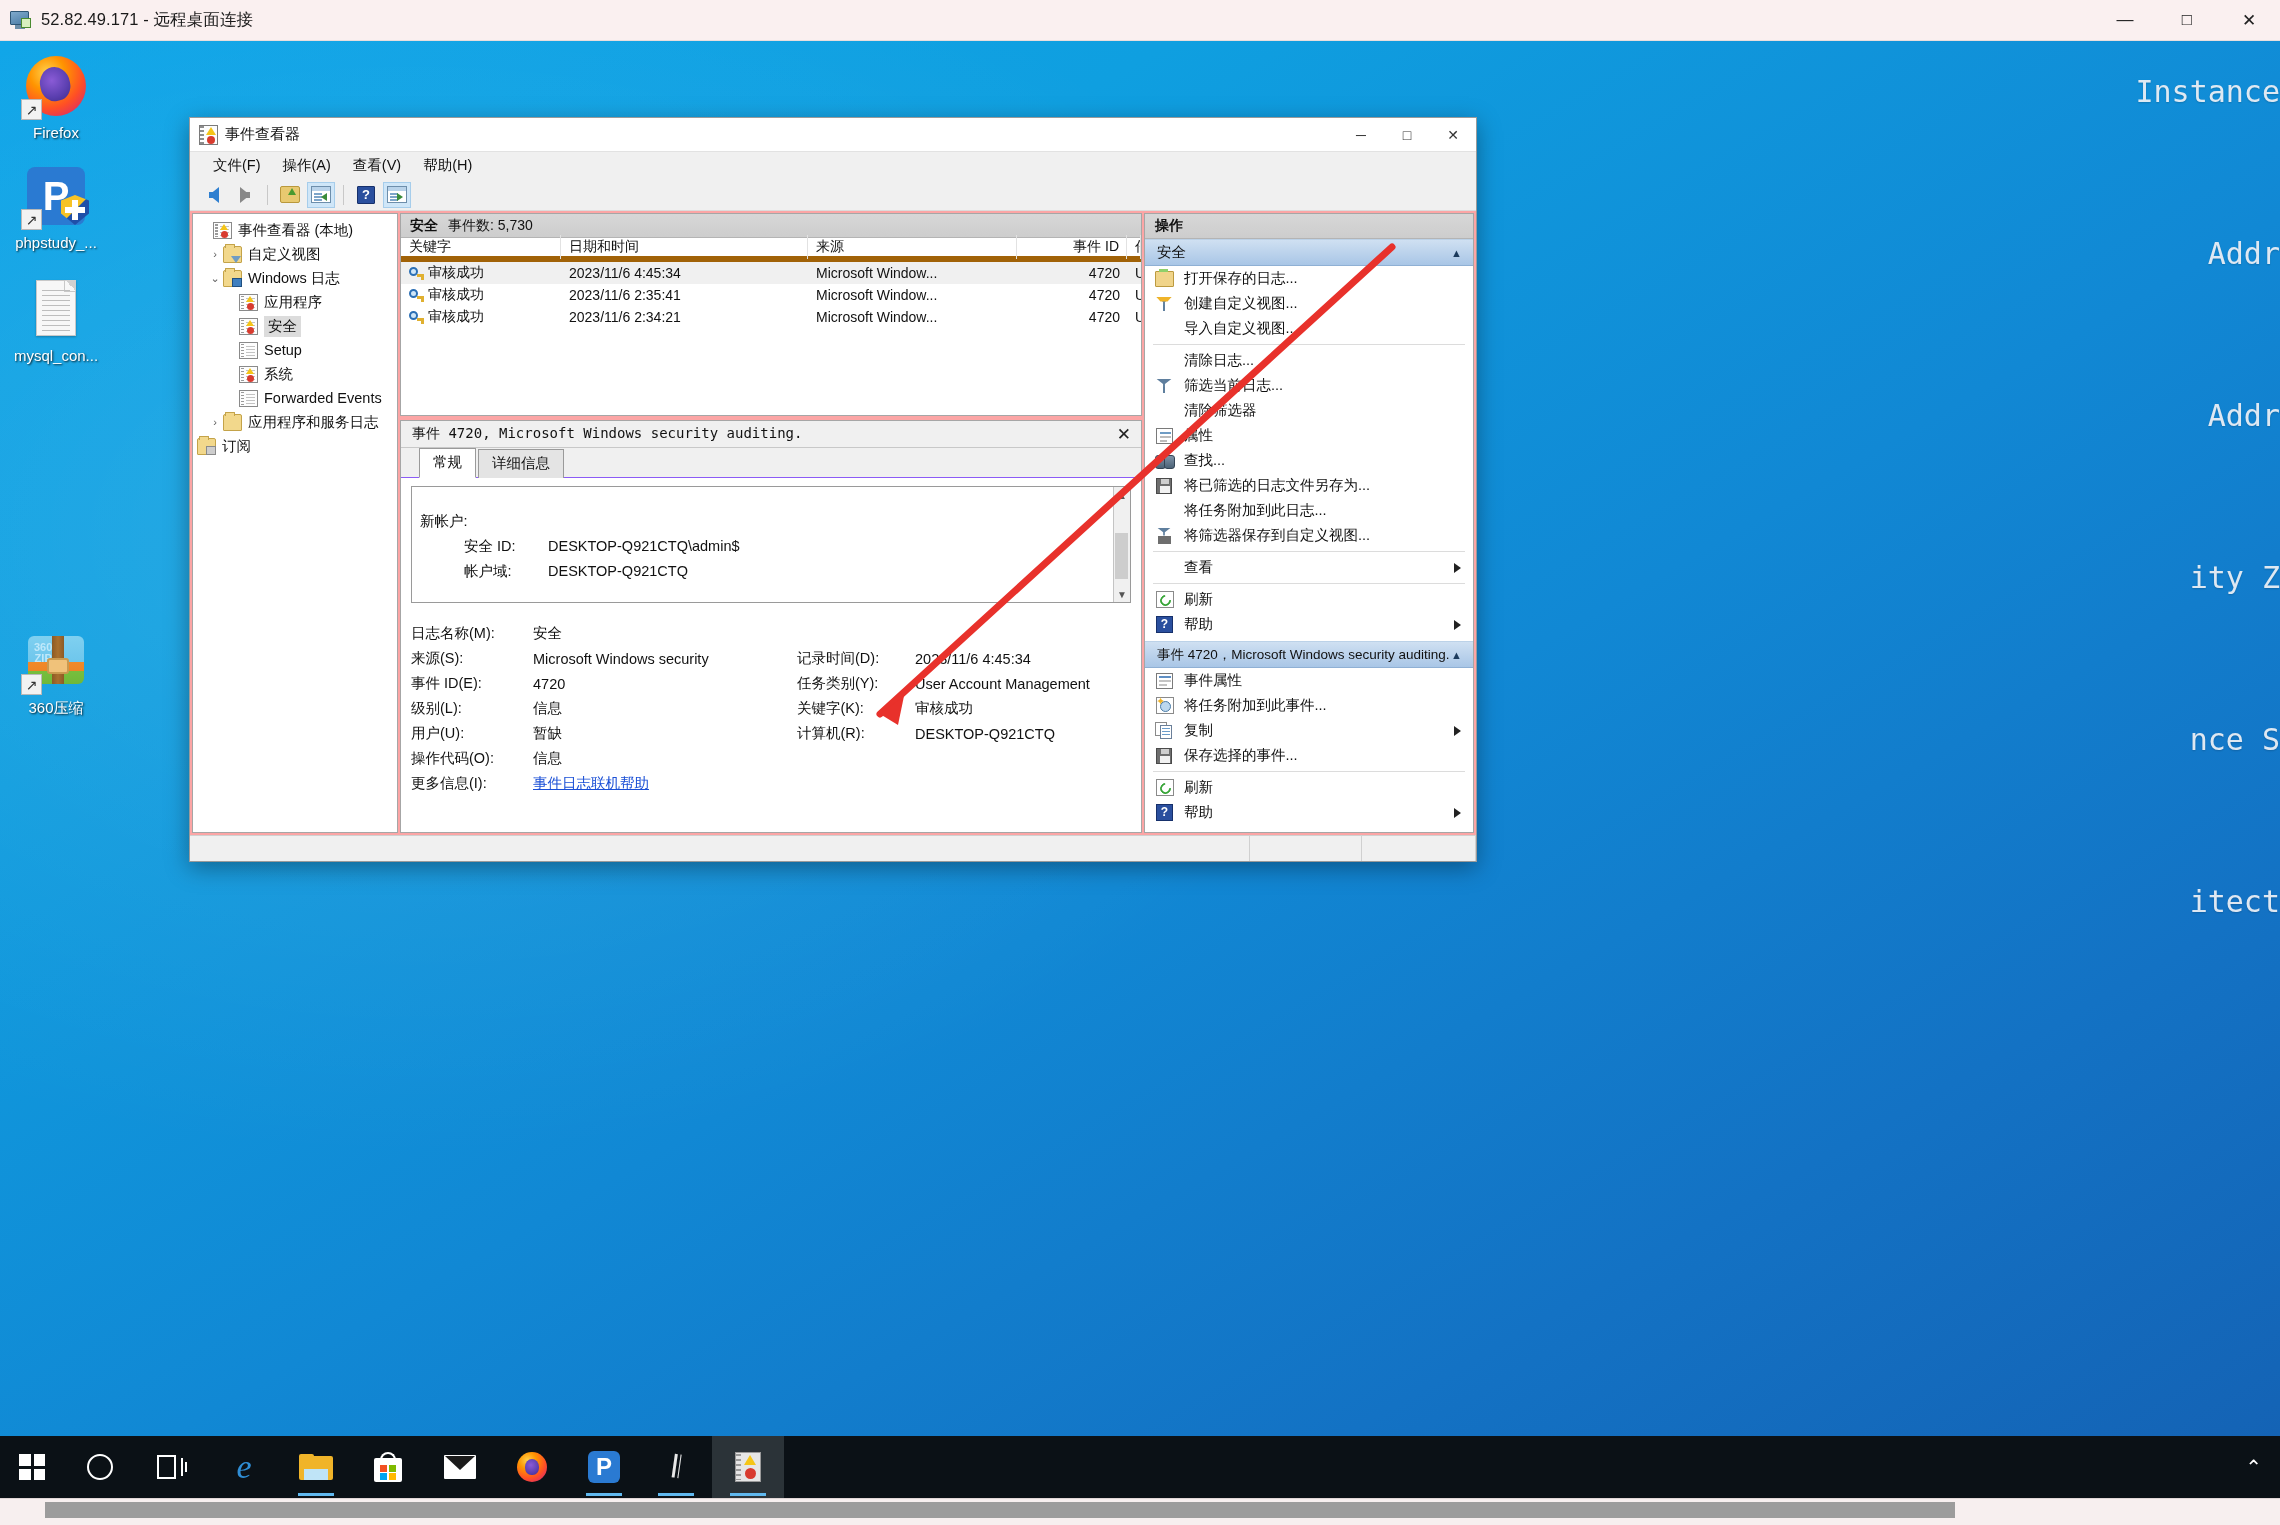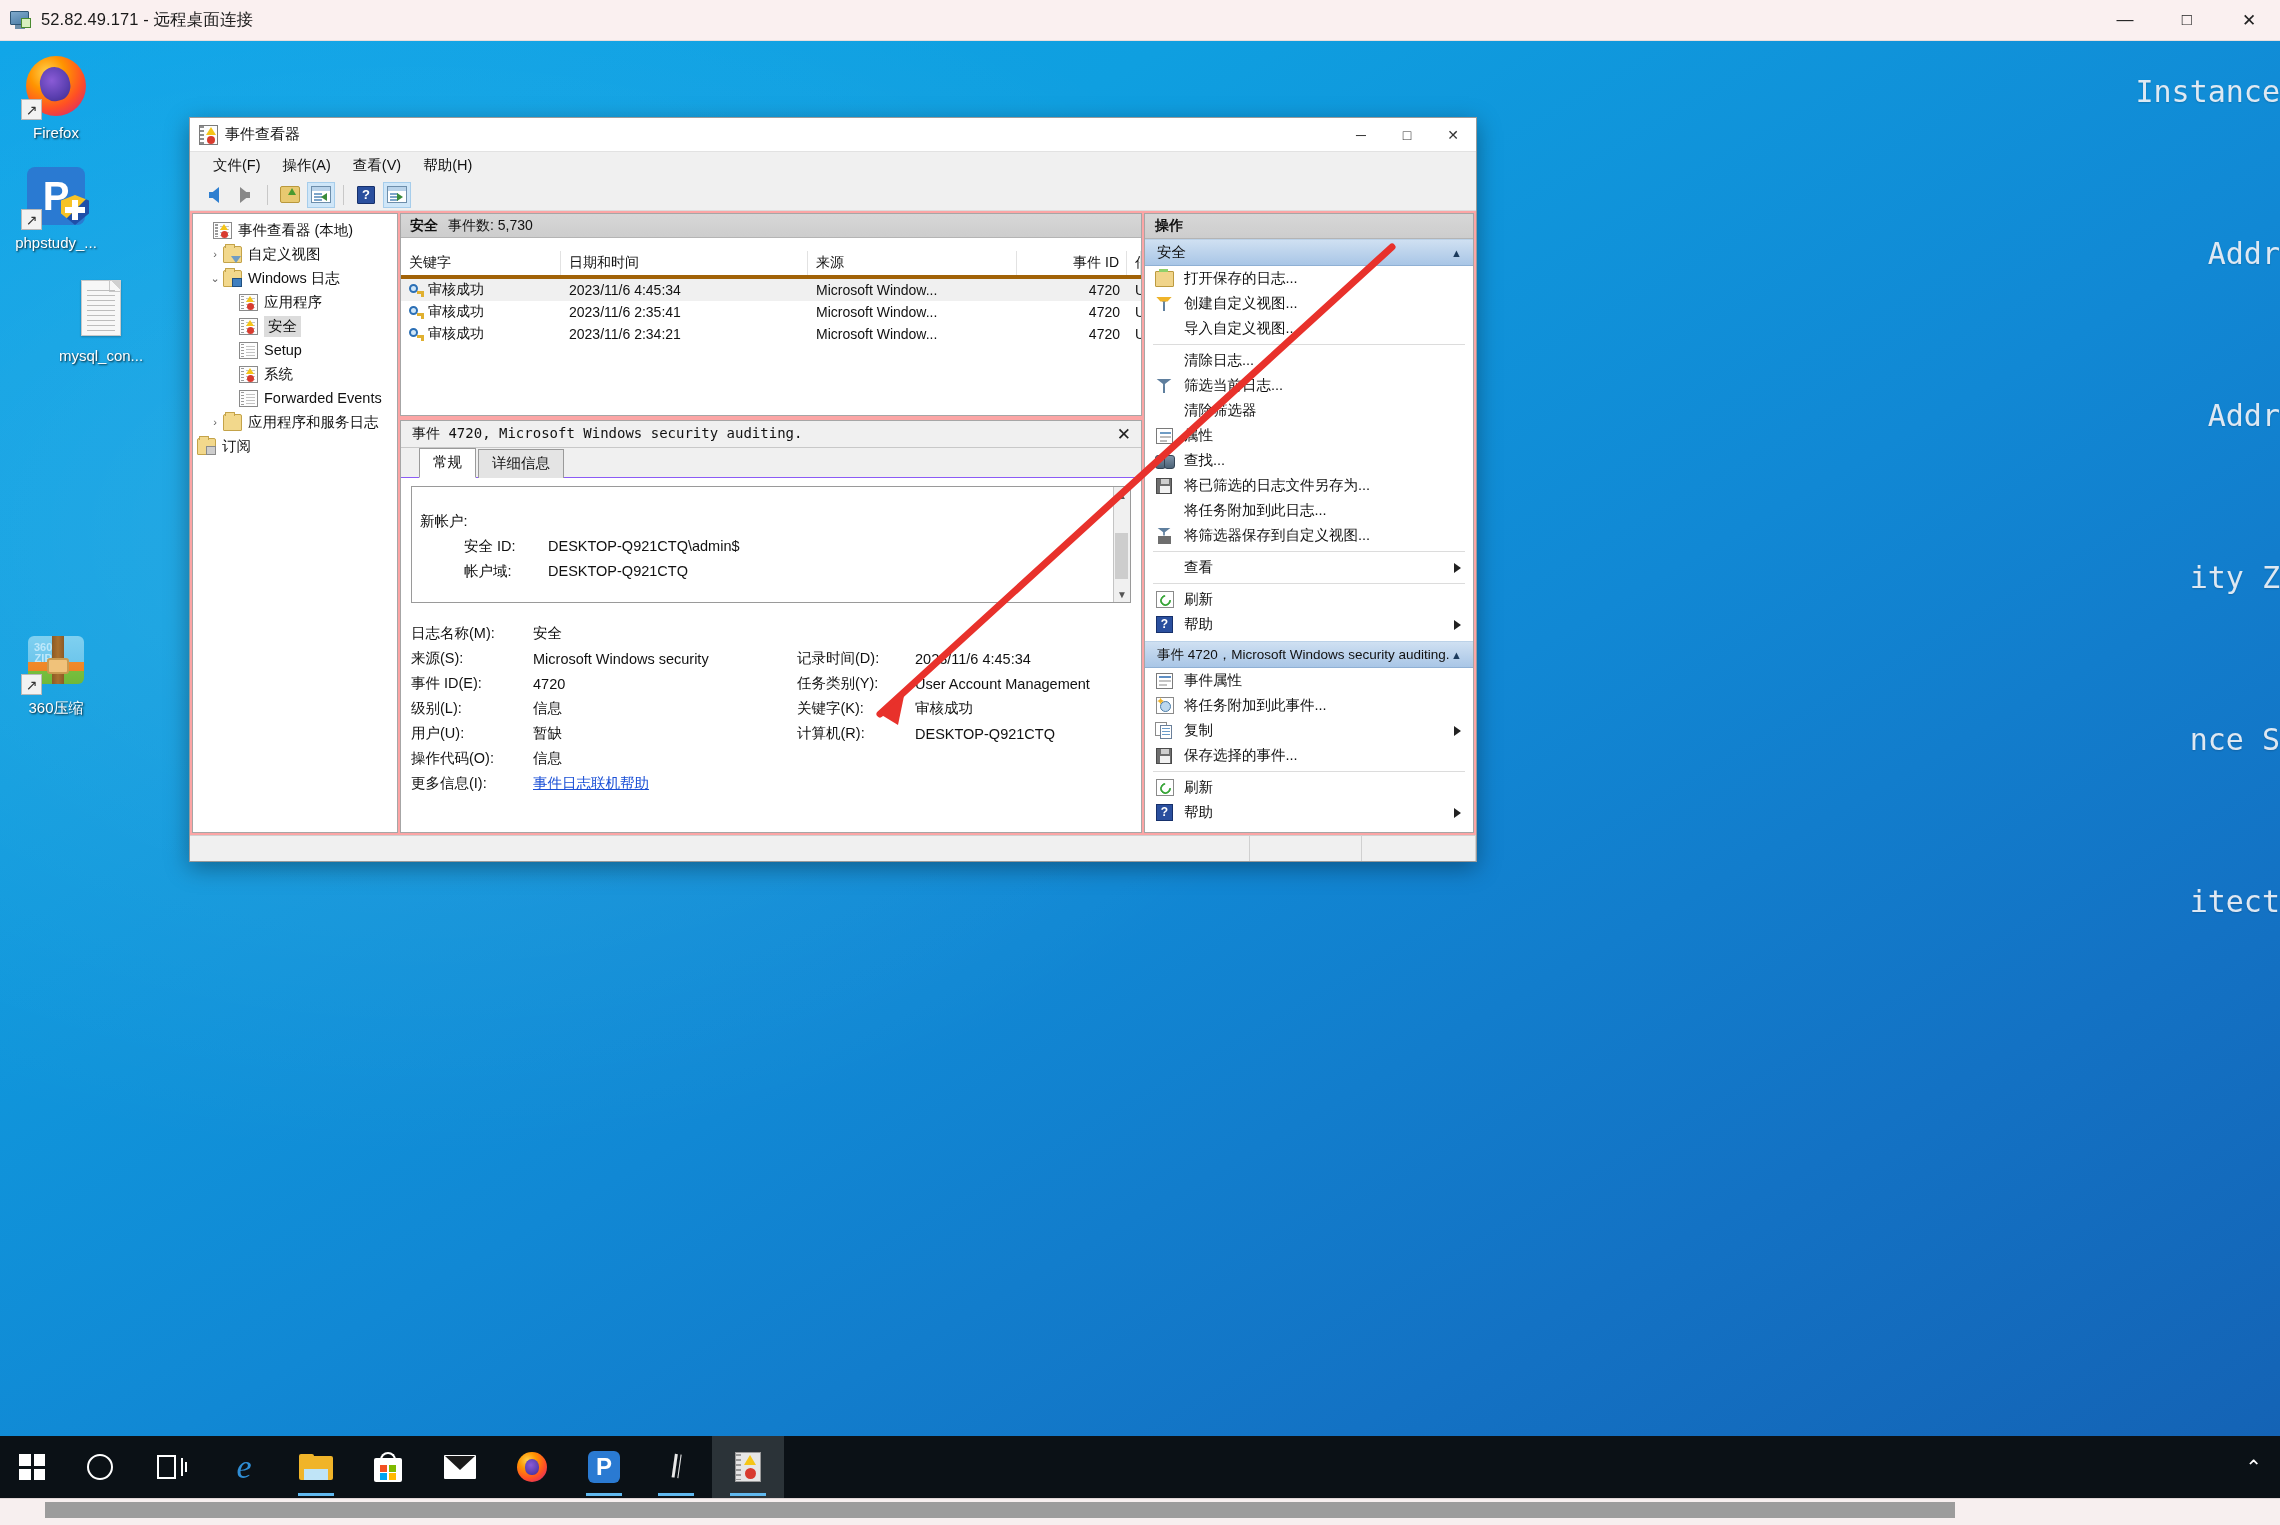--- a/index.html
+++ b/index.html
@@ -299,22 +299,22 @@
   }
   .funnel-icon .fbody {
     position:absolute; left:0;top:0;width:15px;height:9px;
     clip-path: polygon(0 0, 100% 0, 55% 55%, 55% 100%, 45% 100%, 45% 55%);
     background:#5a5a5a;
   }
   .funnel-icon .fstem { position:absolute; left:6px; top:8px; width:2px; height:6px; background:#5a5a5a; }
   #filter-text { font-size:13.5px; font-family:"DejaVu Sans Mono","Liberation Mono",monospace; color:#111; }
 
   #grid-head {
-    height:41px; background:#fff; border-bottom:4px solid #a16207;
-    display:flex; align-items:flex-end; flex:none; font-size:14px;
+    height:24px; background:#fff; border-bottom:6px solid #a16207;
+    display:flex; align-items:center; flex:none; font-size:14px;
   }
   .gh { padding-left:8px; border-right:1px solid #e2e2e2; height:24px; display:flex; align-items:center; overflow:hidden; white-space:nowrap; }
   .gh.num { justify-content:flex-end; padding-right:7px; }
   .grow {
     height:22px; display:flex; align-items:center; font-size:14px; white-space:nowrap;
   }
   .grow.sel { background:#f0f0f0; }
   .gc { padding-left:8px; height:22px; display:flex; align-items:center; overflow:hidden; }
   .gc.num { justify-content:flex-end; padding-right:7px; }
   .key-icon {
@@ -542,21 +542,21 @@
 
     <div class="desk-icon" style="left:0px; top:122px;">
       <div class="glyph">
         <div class="php-tile">P</div>
         <div class="php-shield"></div>
         <div class="shortcut-arrow">↗</div>
       </div>
       <div class="label">phpstudy_...</div>
     </div>
 
-    <div class="desk-icon" style="left:0px; top:235px;margin-left:45px;">
+    <div class="desk-icon" style="left:0px; top:235px;">
       <div class="glyph">
         <div class="doc-page">
             <div class="fold"></div>
             <div class="doc-lines"></div>
           </div>
       </div>
       <div class="label">mysql_con...</div>
     </div>
 
     <div class="desk-icon" style="left:0px; top:587px;">

